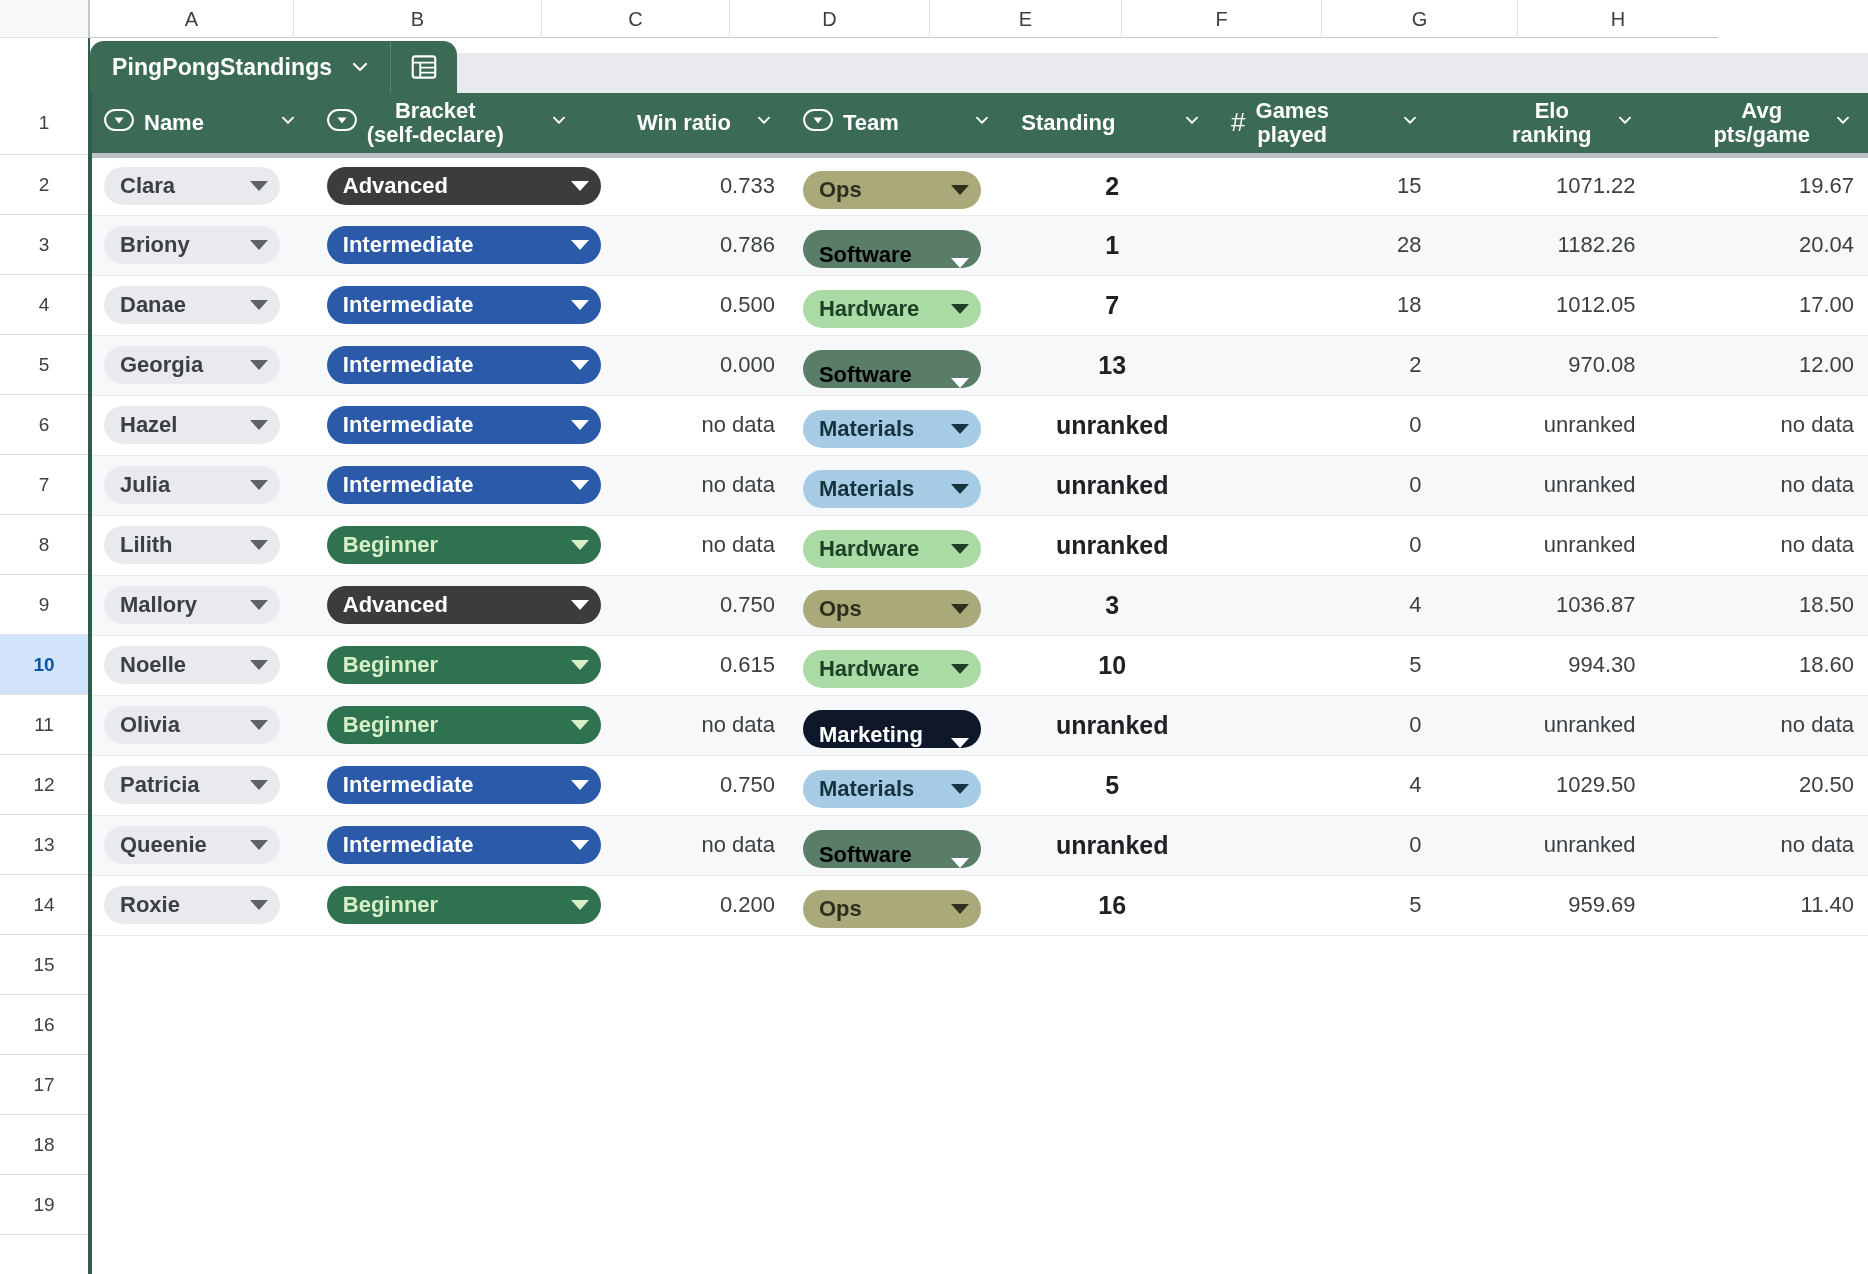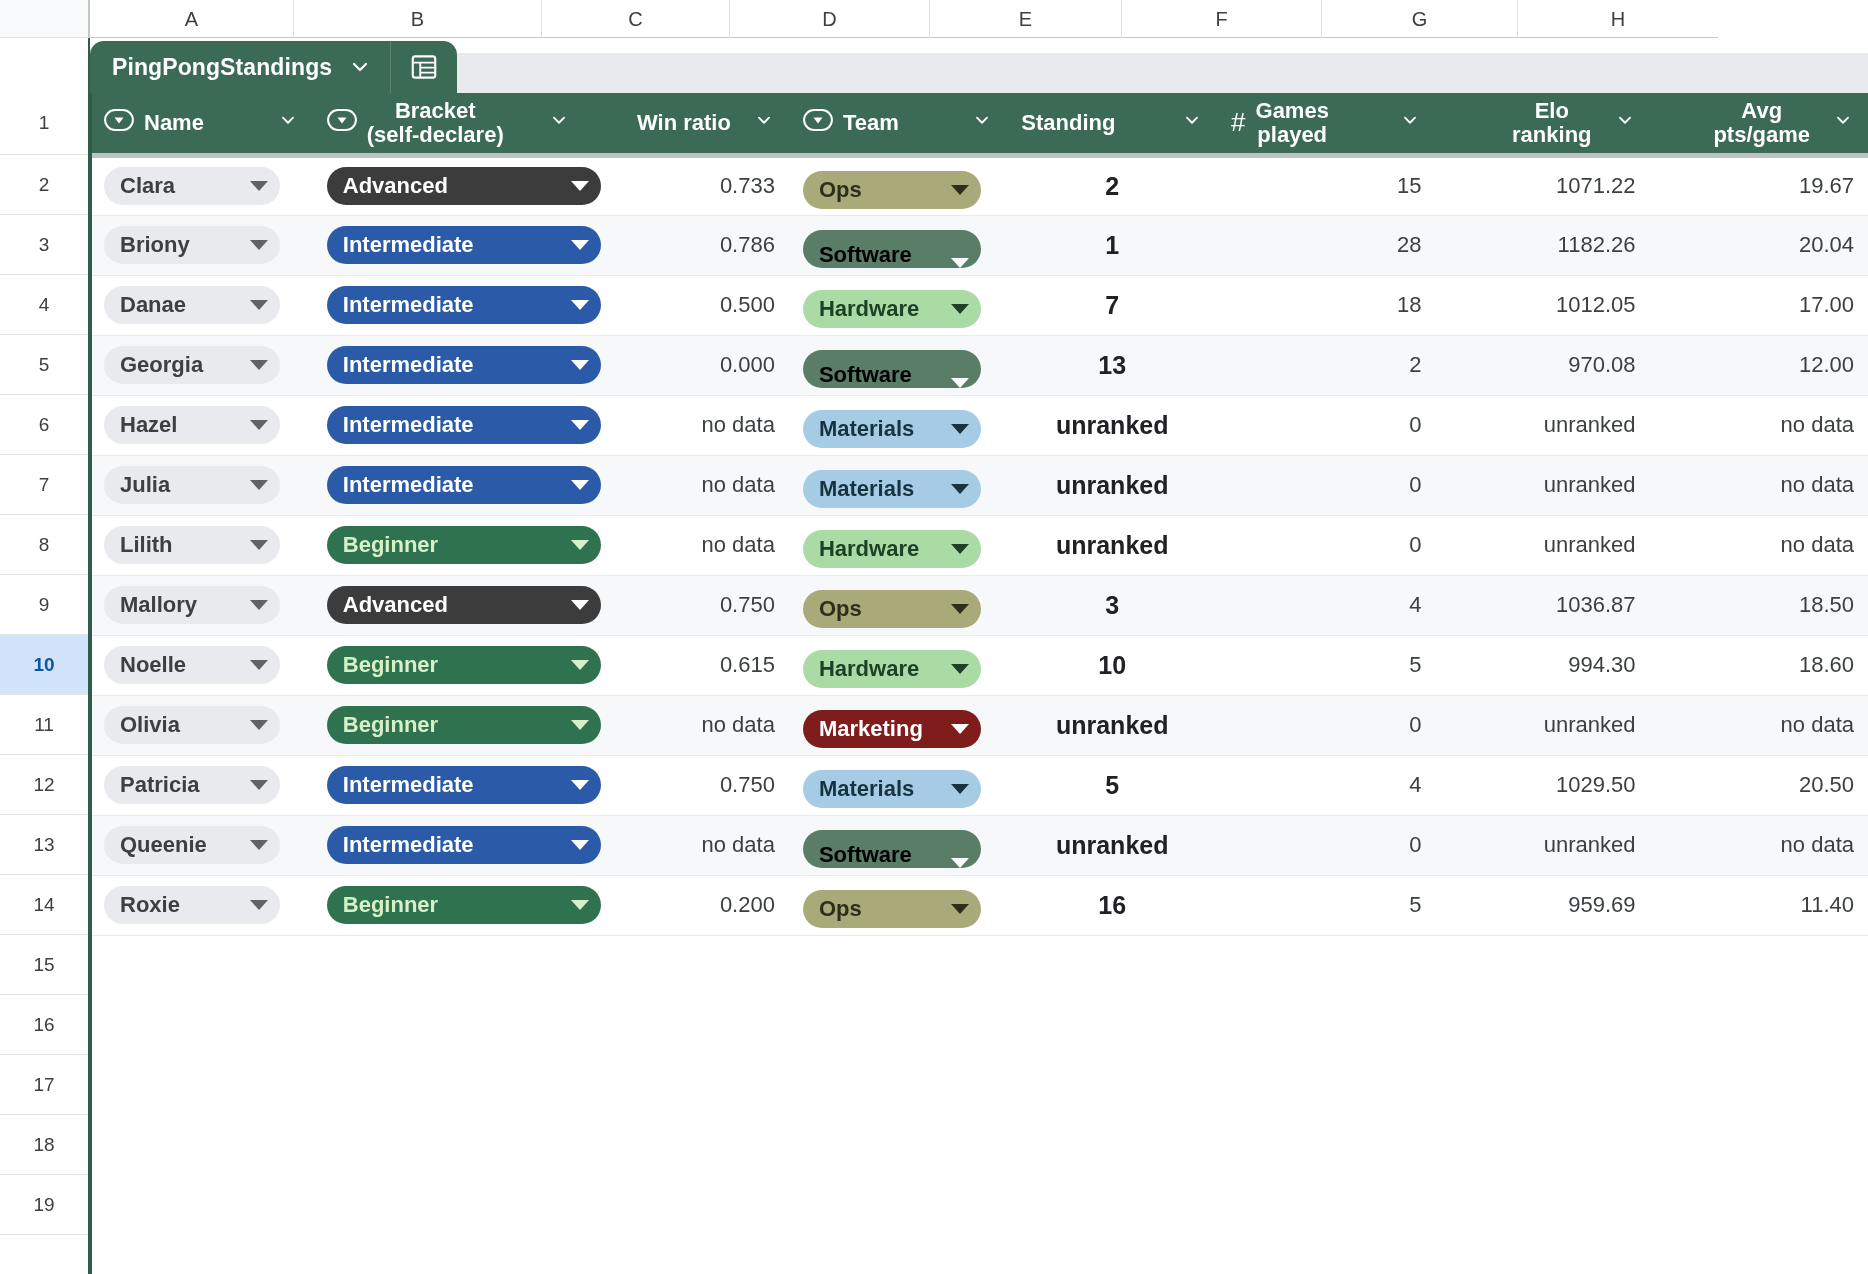--- a/index.html
+++ b/index.html
@@ -93,21 +93,21 @@
   .chip.bracket { min-width: 274px; }
   .chip.team { min-width: 178px; margin-top: 7px; }
   .chip.advanced     { background: #3c3c3c; color: #ffffff; }
   .chip.intermediate { background: #2a5aa8; color: #ffffff; }
   .chip.beginner     { background: #2e7250; color: #d8f0c8; }
   .chip.ops       { background: #a9a97a; color: #2e2e1c; }
   .chip.hardware  { background: #abdba4; color: #1d4126; }
   .chip.software  { background: #5a7d67; color: #000000; align-items: flex-end; }
   .chip.materials { background: #a6cce5; color: #17333f; }
   .chip.program   { background: #2a68d4; color: #ffffff; }
-  .chip.marketing { background: #7f1d1d; color: #ffffff; }
+  .chip.marketing { background: #0f172a; color: #ffffff; align-items: flex-end; }
   .tri { width: 0; height: 0; border-left: 9px solid transparent;
          border-right: 9px solid transparent; }
 
   .vline-left { position: absolute; left: 0; top: 55px; bottom: 0; width: 2px; background: #2f5d4b; }
 </style>
 </head>
 <body>
 
 <div id="app">
 

